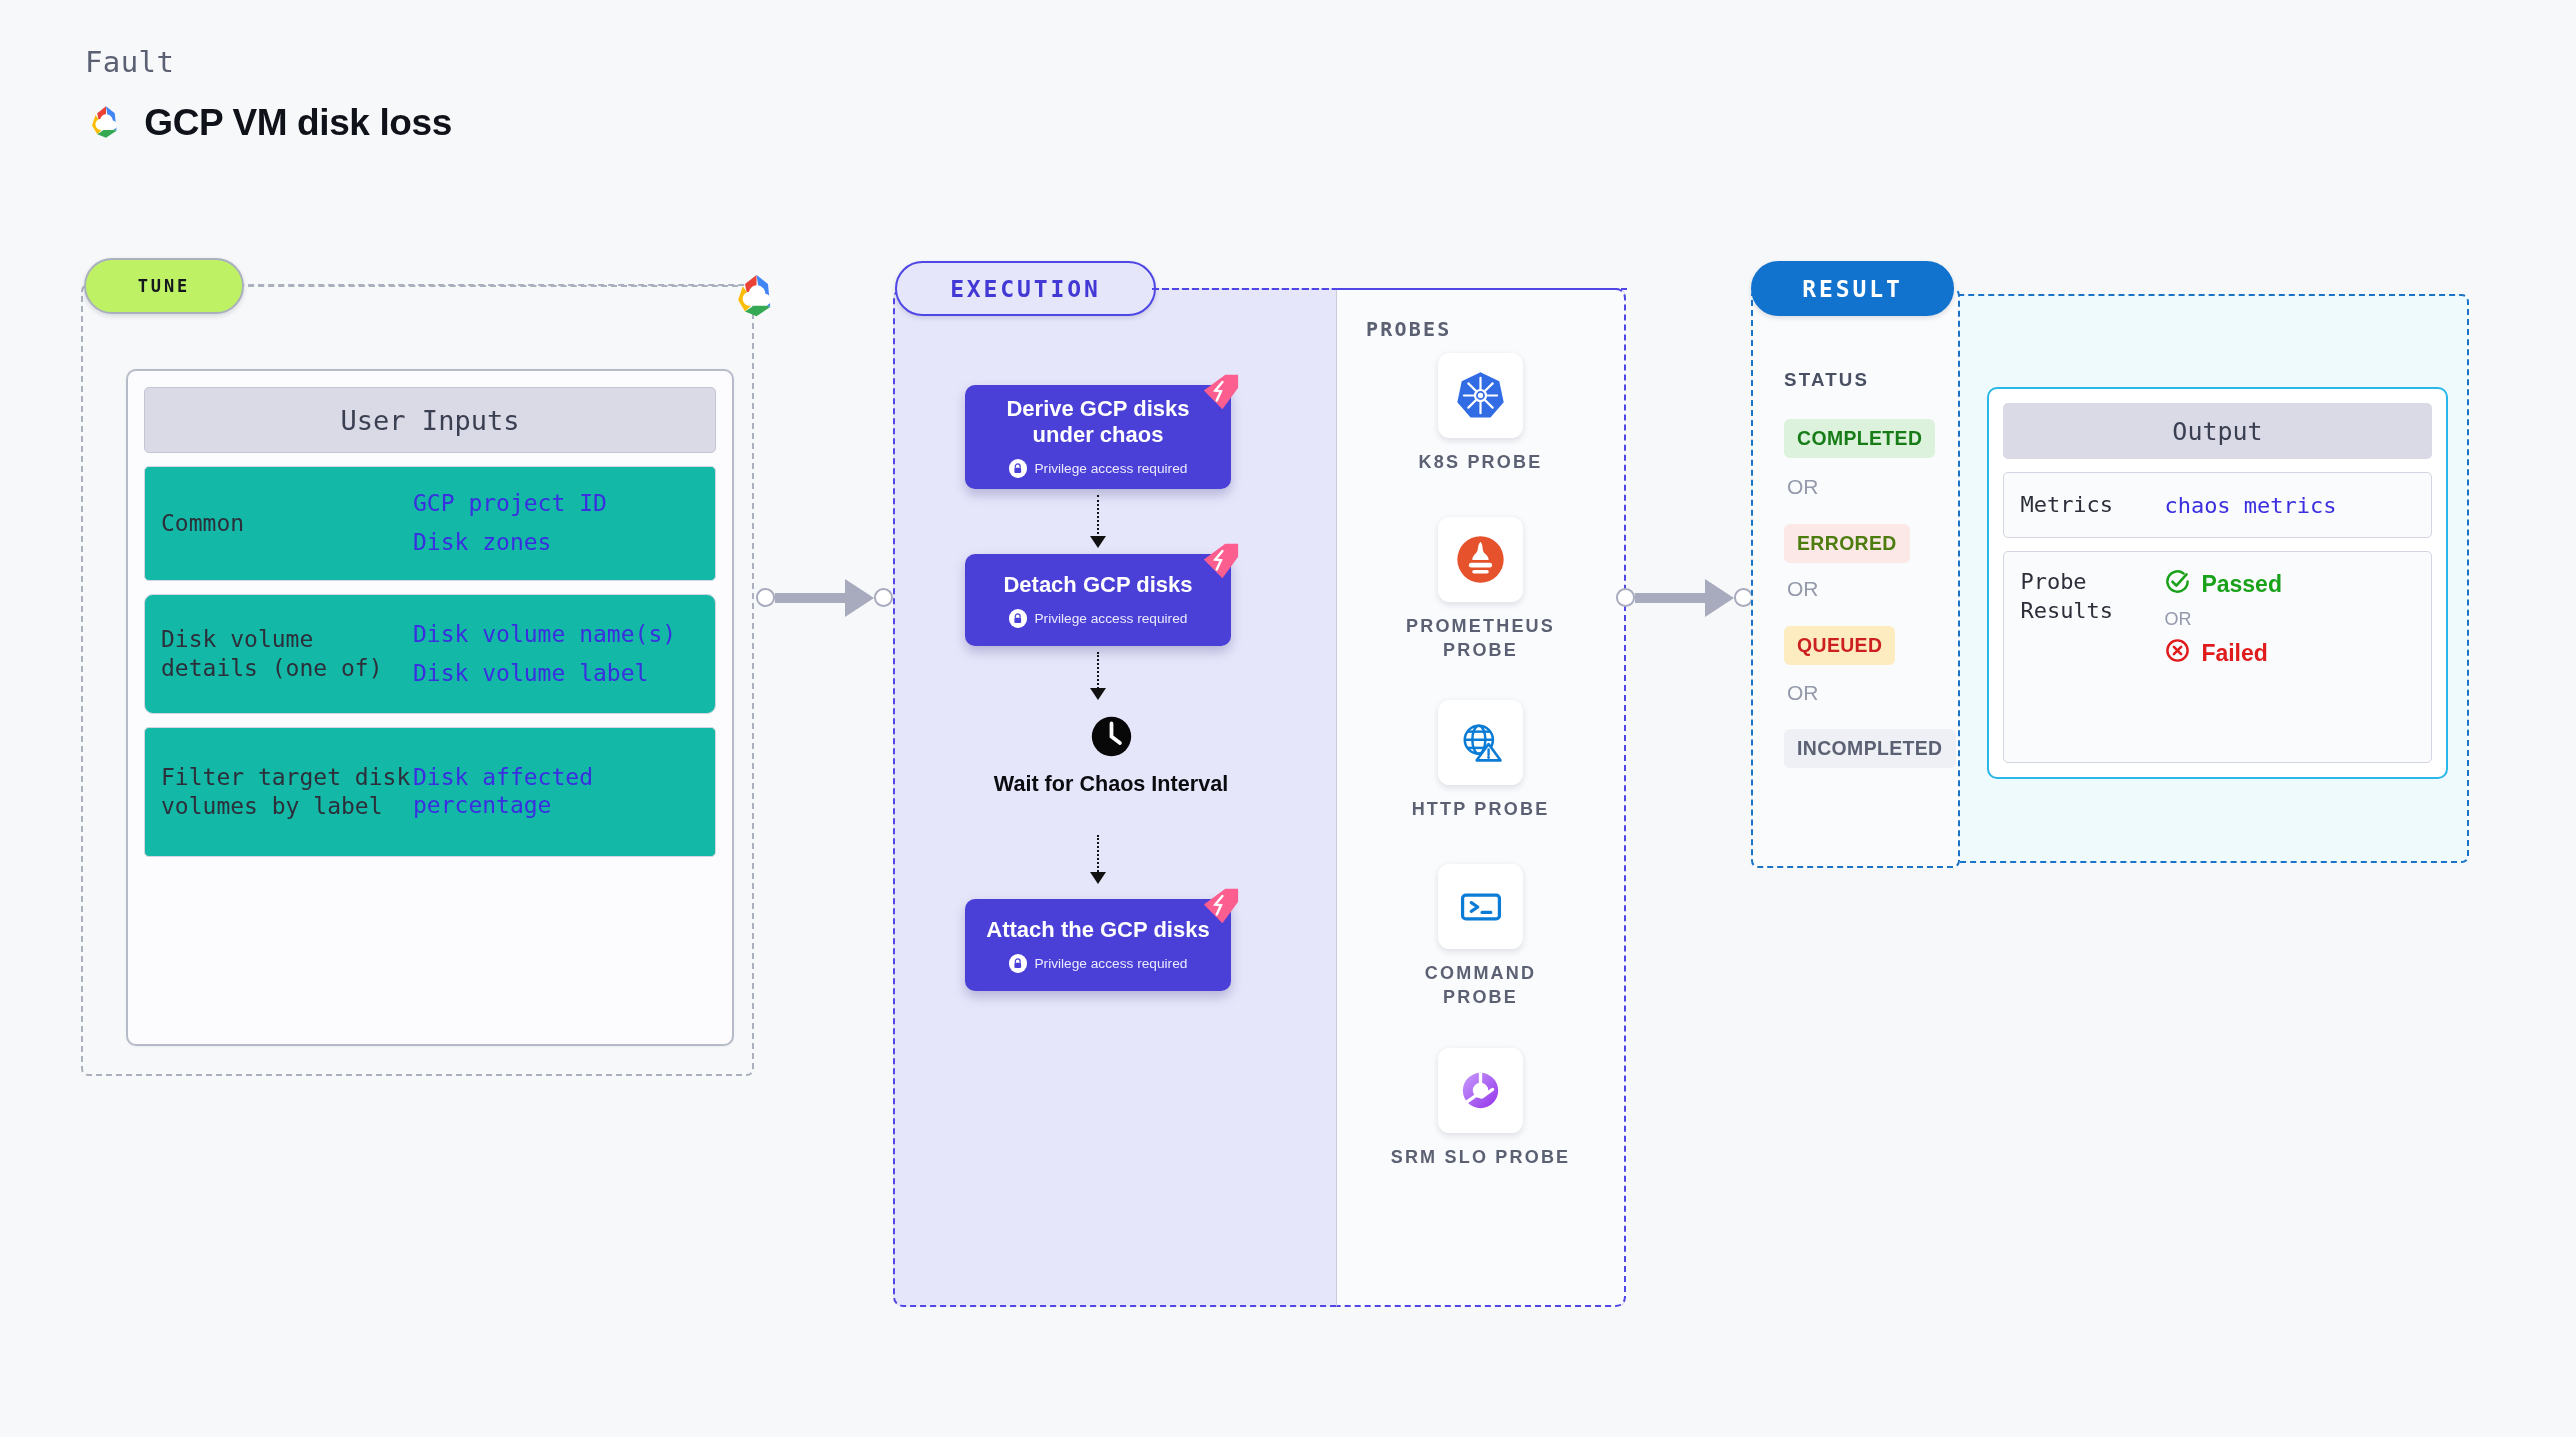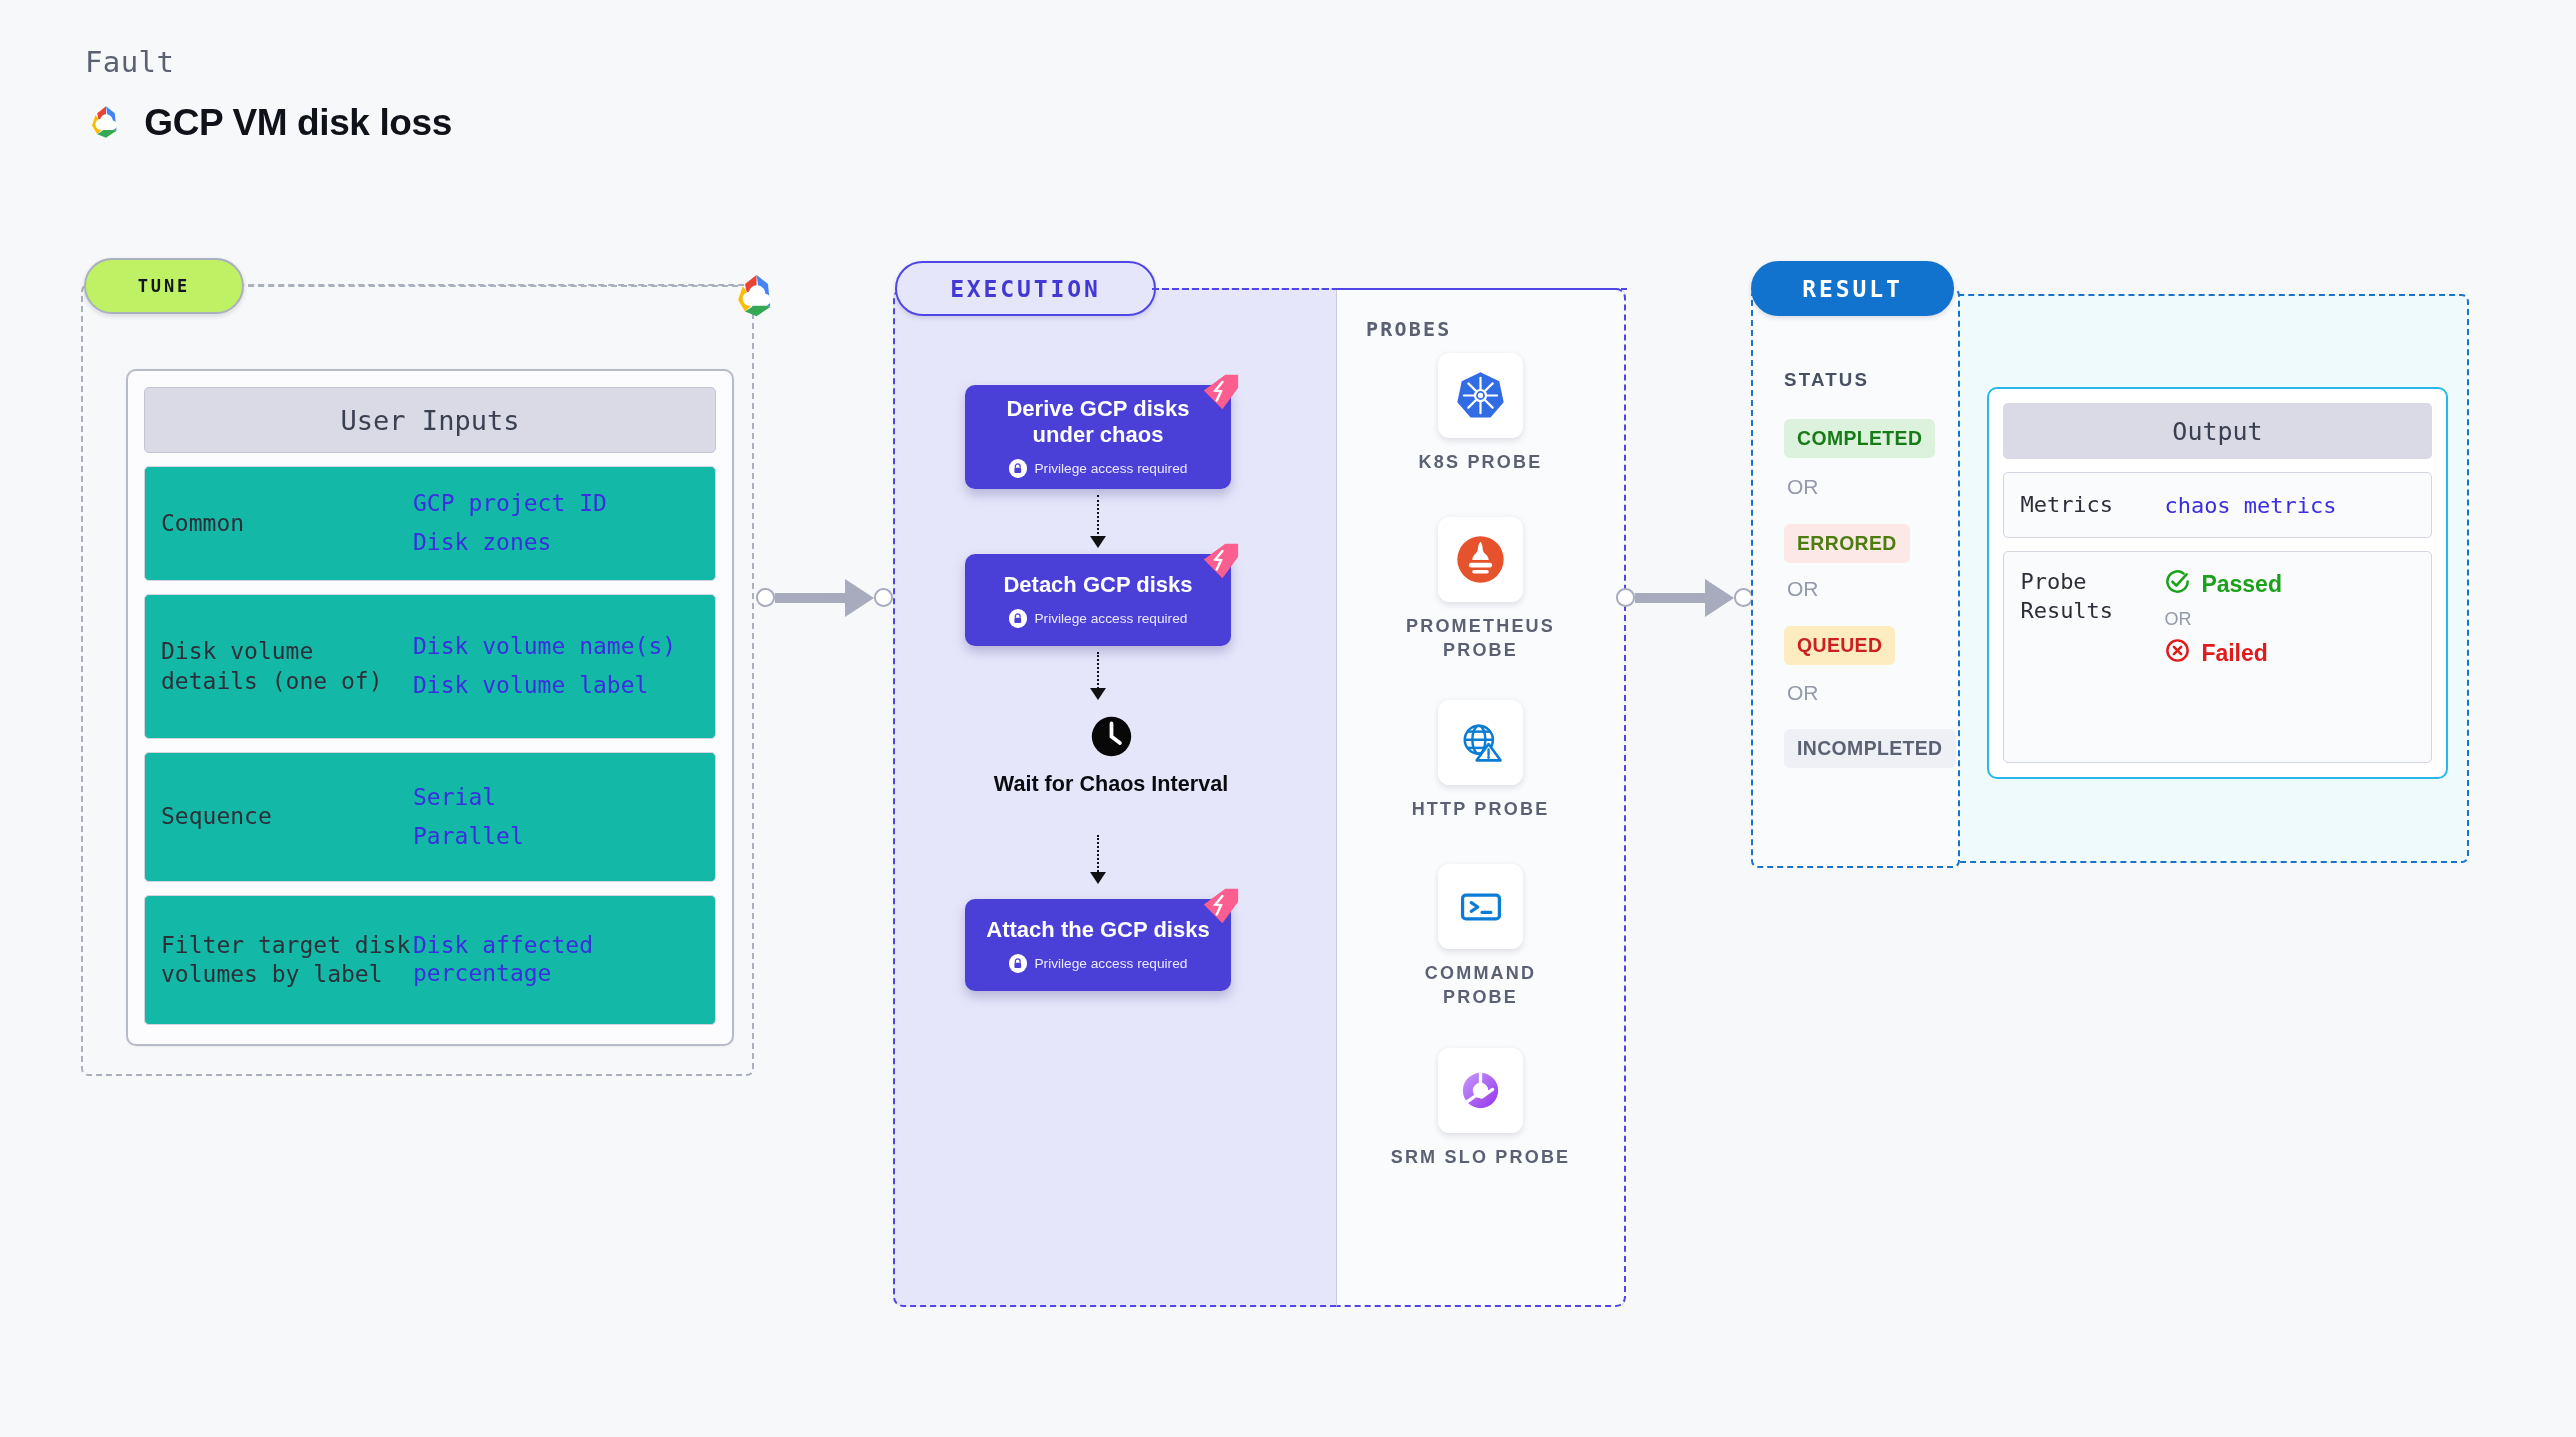--- a/index.html
+++ b/index.html
@@ -209,35 +209,28 @@
     <div class="ui-head">User Inputs</div>
 
     <div class="ui-row" style="height:115px;">
       <div class="ui-row-k">Common</div>
       <div class="ui-row-v">
         <span>GCP project ID</span>
         <span>Disk zones</span>
       </div>
     </div>
 
-    <div class="ui-row" style="height:145px;">
+    <div class="ui-row" style="height:120px;border-radius:9px;">
       <div class="ui-row-k">Disk volume details (one of)</div>
       <div class="ui-row-v">
         <span>Disk volume name(s)</span>
         <span>Disk volume label</span>
       </div>
     </div>
 
-    <div class="ui-row" style="height:130px;">
-      <div class="ui-row-k">Sequence</div>
-      <div class="ui-row-v">
-        <span>Serial</span>
-        <span>Parallel</span>
-      </div>
-    </div>
 
     <div class="ui-row" style="height:130px;">
       <div class="ui-row-k">Filter target disk volumes by label</div>
       <div class="ui-row-v">
         <span>Disk affected percentage</span>
       </div>
     </div>
   </div>
 
   <div class="conn" style="left:756px; top:583px; width:137px;">

